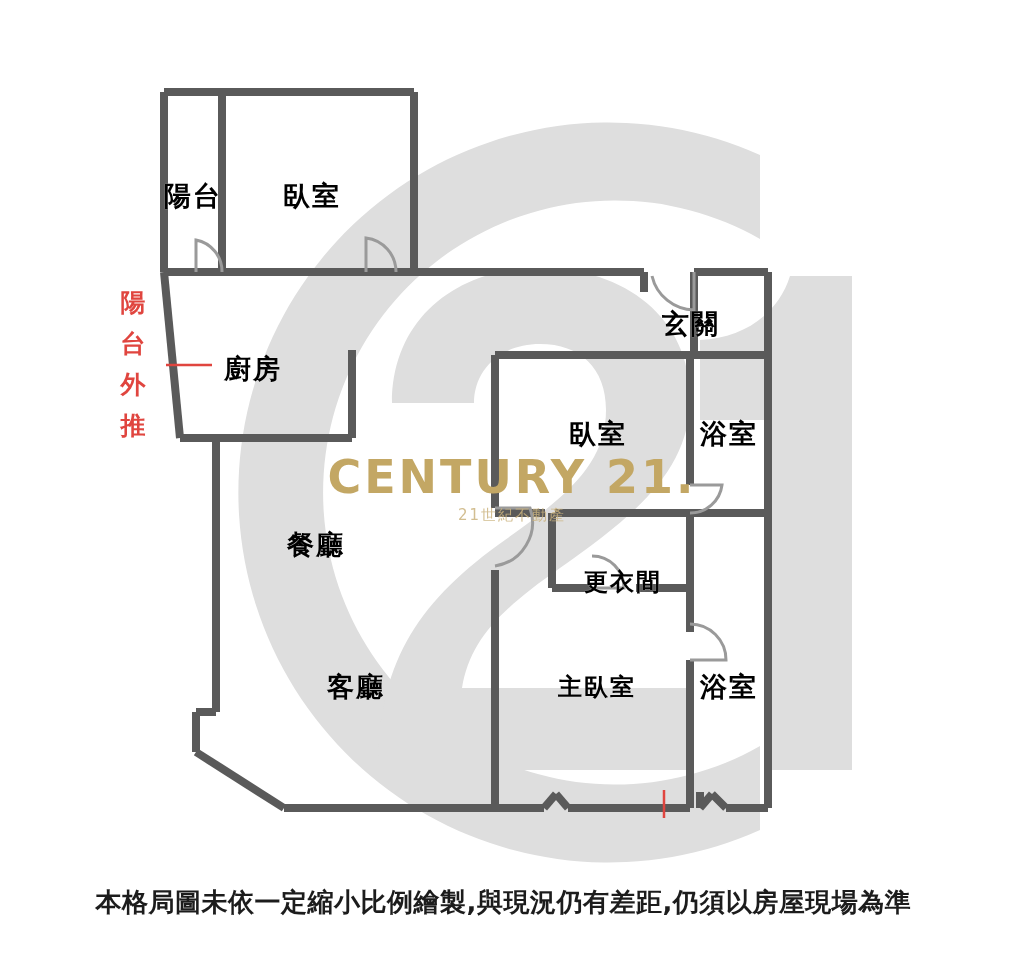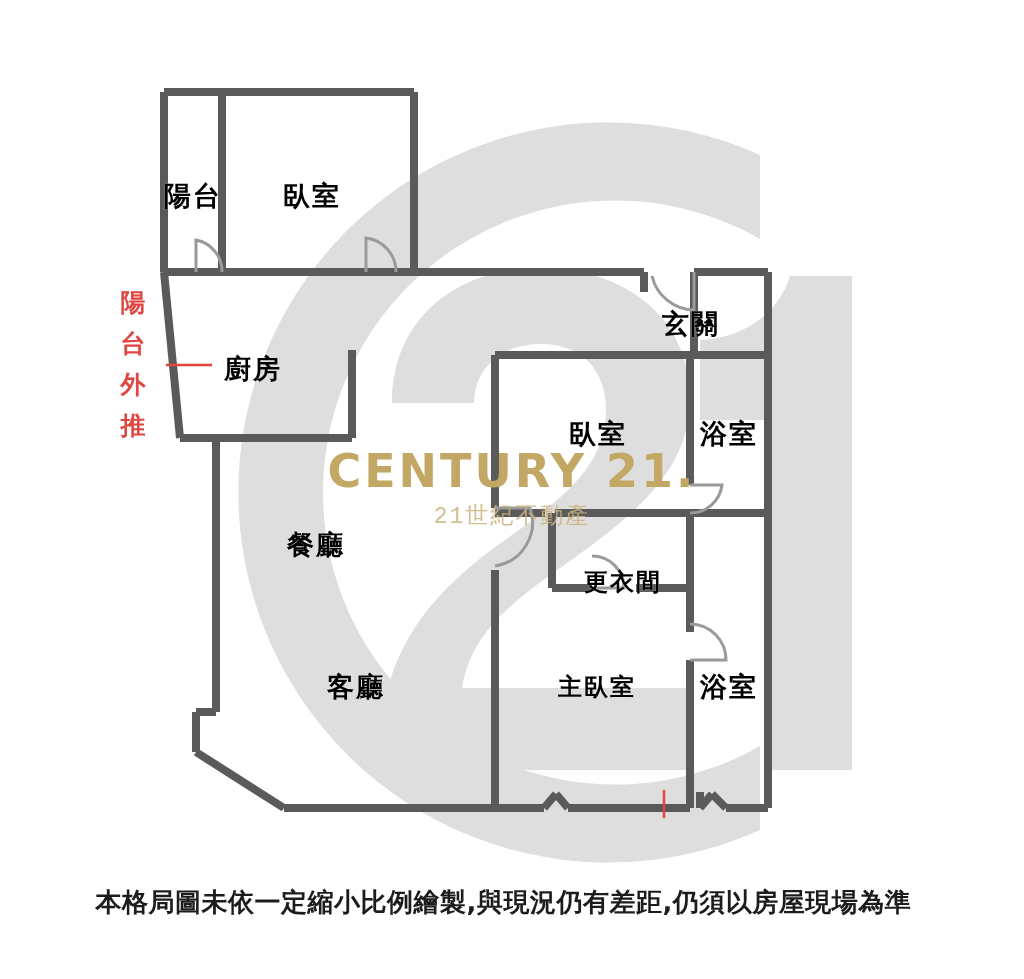--- a/index.html
+++ b/index.html
@@ -84,25 +84,24 @@
     display: block;
     color: #c3a764;
     font-size: 46px;
     font-weight: 700;
     letter-spacing: 3px;
   }
   #wm-sub {
     display: block;
     color: #cbb membership;
     color: #cbb37e;
-    font-size: 23px;
+    font-size: 15px;
     letter-spacing: 2px;
     margin-top: 2px;
     opacity: 0.85;
-    font-family: Liberation Mono, monospace;
   }
 </style>
 </head>
 <body>
 
 <div id="page">
 
   <svg id="plan-svg" viewBox="0 0 1024 979">
     <defs>
       <clipPath id="c21-clip">

